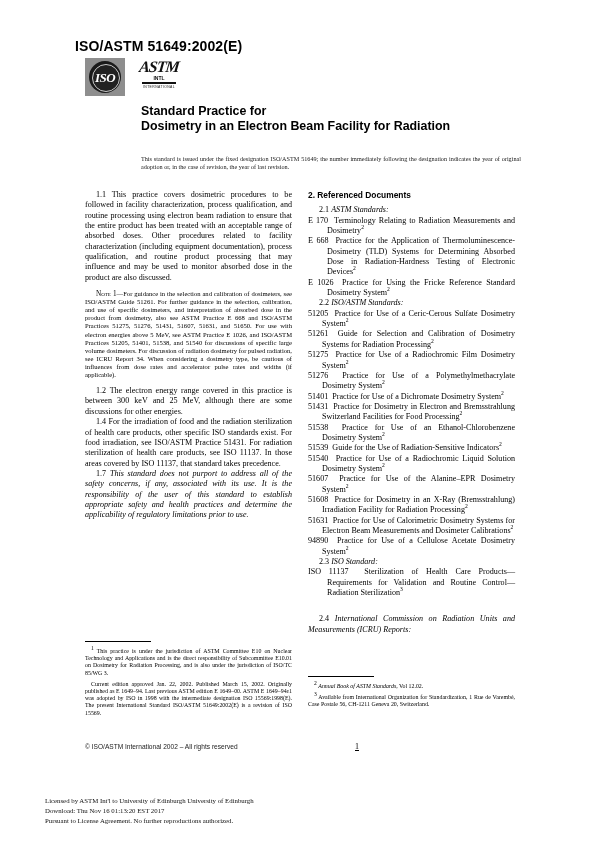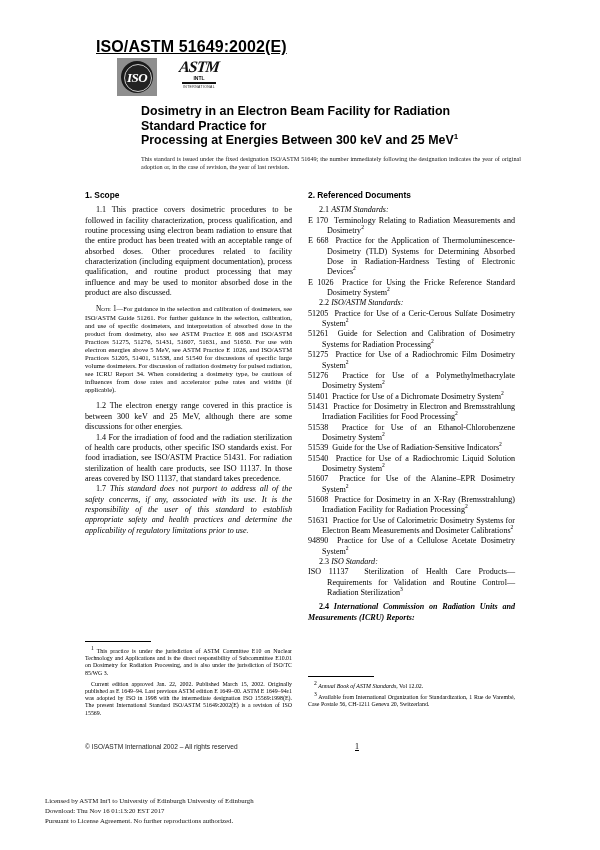--- a/index.html
+++ b/index.html
@@ -19,36 +19,34 @@
     position: absolute;
     left: 0; top: 0;
     width: 600px;
     height: 850px;
     background: #ffffff;
   }
 
   
   .doc-number {
     position: absolute;
-    left: 96px;
+    left: 75px;
     top: 38px;
     font-family: "Liberation Sans", sans-serif;
     font-weight: bold;
-    font-size: 16px;
+    font-size: 14px;
     letter-spacing: 0.1px;
-    text-decoration: underline;
   }
   .logos {
     position: absolute;
     left: 85px;
     top: 58px;
     display: flex;
     align-items: flex-start;
-    gap: 22px;
-    margin-left: 32px;
+    gap: 14px;
   }
   .iso-logo {
     width: 40px;
     height: 38px;
     background: #8e8e8e;
     position: relative;
   }
   .iso-logo .ring {
     position: absolute;
     left: 4px; top: 3px;
@@ -193,25 +191,24 @@
     margin: 0;
     padding-left: 14px;
     text-indent: -14px;
     text-align: justify;
   }
   .ref-entry.wide {
     padding-left: 19px;
     text-indent: -19px;
   }
   .icru-head {
-    margin: 4px 0 0 0;
+    margin: 16px 0 0 0;
     text-indent: 11px;
     font-style: italic;
     text-align: justify;
-    font-weight: bold;
   }
   .icru-head .num { font-style: normal; }
 
   
   .fn-rule {
     position: absolute;
     width: 66px;
     height: 1px;
     background: #000;
   }
@@ -274,29 +271,27 @@
     </div>
     <div class="astm-logo">
       <div class="big">ASTM</div>
       <div class="sub">INTL</div>
       <div class="bar"></div>
       <div class="intl">INTERNATIONAL</div>
     </div>
   </div>
 
   <div class="title-block">
+    <div>Standard Practice for</div>
     <div>Dosimetry in an Electron Beam Facility for Radiation</div>
-    <div>Standard Practice for</div>
-    <div><span>Processing at Energies Between 300 keV and 25 MeV</span><sup>1</sup></div>
   </div>
 
   <div class="issue-note">This standard is issued under the fixed designation ISO/ASTM 51649; the number immediately following the designation indicates the year of original adoption or, in the case of revision, the year of last revision.</div>
 
   <div class="col col-left">
-    <div class="sec-head">1.  Scope</div>
     <p class="para">1.1  This practice covers dosimetric procedures to be followed in facility characterization, process qualification, and routine processing using electron beam radiation to ensure that the entire product has been treated with an acceptable range of absorbed doses. Other procedures related to facility characterization (including equipment documentation), process qualification, and routine product processing that may influence and may be used to monitor absorbed dose in the product are also discussed.</p>
     <p class="note"><span class="nlabel">Note  1</span><span>—For guidance in the selection and calibration of dosimeters, see ISO/ASTM Guide 51261. For further guidance in the selection, calibration, and use of specific dosimeters, and interpretation of absorbed dose in the product from dosimetry, also see ASTM Practice E 668 and ISO/ASTM Practices 51275, 51276, 51431, 51607, 51631, and 51650. For use with electron energies above 5 MeV, see ASTM Practice E 1026, and ISO/ASTM Practices 51205, 51401, 51538, and 51540 for discussions of specific large volume dosimeters. For discussion of radiation dosimetry for pulsed radiation, see ICRU Report 34. When considering a dosimetry type, be cautious of influences from dose rates and accelerator pulse rates and widths (if applicable).</span></p>
     <p class="para" style="margin-top:7px">1.2  The electron energy range covered in this practice is between 300 keV and 25 MeV, although there are some discussions for other energies.</p>
     <p class="para">1.4  For the irradiation of food and the radiation sterilization of health care products, other specific ISO standards exist. For food irradiation, see ISO/ASTM Practice 51431. For radiation sterilization of health care products, see ISO 11137. In those areas covered by ISO 11137, that standard takes precedence.</p>
     <p class="para"><span>1.7  </span><span class="ital">This standard does not purport to address all of the safety concerns, if any, associated with its use. It is the responsibility of the user of this standard to establish appropriate safety and health practices and determine the applicability of regulatory limitations prior to use.</span></p>
   </div>
 
   <div class="col col-right">
     <div class="sec-head">2.  Referenced Documents</div>
 
@@ -304,21 +299,21 @@
     <p class="ref-entry wide"><span>E 170</span>&nbsp; <span>Terminology Relating to Radiation Measurements and Dosimetry</span><sup>2</sup></p>
     <p class="ref-entry wide"><span>E 668</span>&nbsp; <span>Practice for the Application of Thermoluminescence-Dosimetry (TLD) Systems for Determining Absorbed Dose in Radiation-Hardness Testing of Electronic Devices</span><sup>2</sup></p>
     <p class="ref-entry wide"><span>E 1026</span>&nbsp; <span>Practice for Using the Fricke Reference Standard Dosimetry System</span><sup>2</sup></p>
 
     <p class="subhead"><span class="num">2.2  </span><span class="lbl">ISO/ASTM Standards:</span></p>
     <p class="ref-entry"><span>51205</span>&nbsp; <span>Practice for Use of a Ceric-Cerous Sulfate Dosimetry System</span><sup>2</sup></p>
     <p class="ref-entry"><span>51261</span>&nbsp; <span>Guide for Selection and Calibration of Dosimetry Systems for Radiation Processing</span><sup>2</sup></p>
     <p class="ref-entry"><span>51275</span>&nbsp; <span>Practice for Use of a Radiochromic Film Dosimetry System</span><sup>2</sup></p>
     <p class="ref-entry"><span>51276</span>&nbsp; <span>Practice for Use of a Polymethylmethacrylate Dosimetry System</span><sup>2</sup></p>
     <p class="ref-entry"><span>51401</span>&nbsp; <span>Practice for Use of a Dichromate Dosimetry System</span><sup>2</sup></p>
-    <p class="ref-entry"><span>51431</span>&nbsp; <span>Practice for Dosimetry in Electron and Bremsstrahlung Irradiation Facilities for Food Processing</span><sup>2</sup></p>
+    <p class="ref-entry"><span>51431</span>&nbsp; <span>Practice for Dosimetry in Electron and Bremsstrahlung Switzerland Facilities for Food Processing</span><sup>2</sup></p>
     <p class="ref-entry"><span>51538</span>&nbsp; <span>Practice for Use of an Ethanol-Chlorobenzene Dosimetry System</span><sup>2</sup></p>
     <p class="ref-entry"><span>51539</span>&nbsp; <span>Guide for the Use of Radiation-Sensitive Indicators</span><sup>2</sup></p>
     <p class="ref-entry"><span>51540</span>&nbsp; <span>Practice for Use of a Radiochromic Liquid Solution Dosimetry System</span><sup>2</sup></p>
     <p class="ref-entry"><span>51607</span>&nbsp; <span>Practice for Use of the Alanine–EPR Dosimetry System</span><sup>2</sup></p>
     <p class="ref-entry"><span>51608</span>&nbsp; <span>Practice for Dosimetry in an X-Ray (Bremsstrahlung) Irradiation Facility for Radiation Processing</span><sup>2</sup></p>
     <p class="ref-entry"><span>51631</span>&nbsp; <span>Practice for Use of Calorimetric Dosimetry Systems for Electron Beam Measurements and Dosimeter Calibrations</span><sup>2</sup></p>
     <p class="ref-entry"><span>94890</span>&nbsp; <span>Practice for Use of a Cellulose Acetate Dosimetry System</span><sup>2</sup></p>
 
     <p class="subhead"><span class="num">2.3  </span><span class="lbl">ISO Standard:</span></p>
     <p class="ref-entry wide"><span>ISO 11137</span>&nbsp; <span>Sterilization of Health Care Products—Requirements for Validation and Routine Control—Radiation Sterilization</span><sup>3</sup></p>

